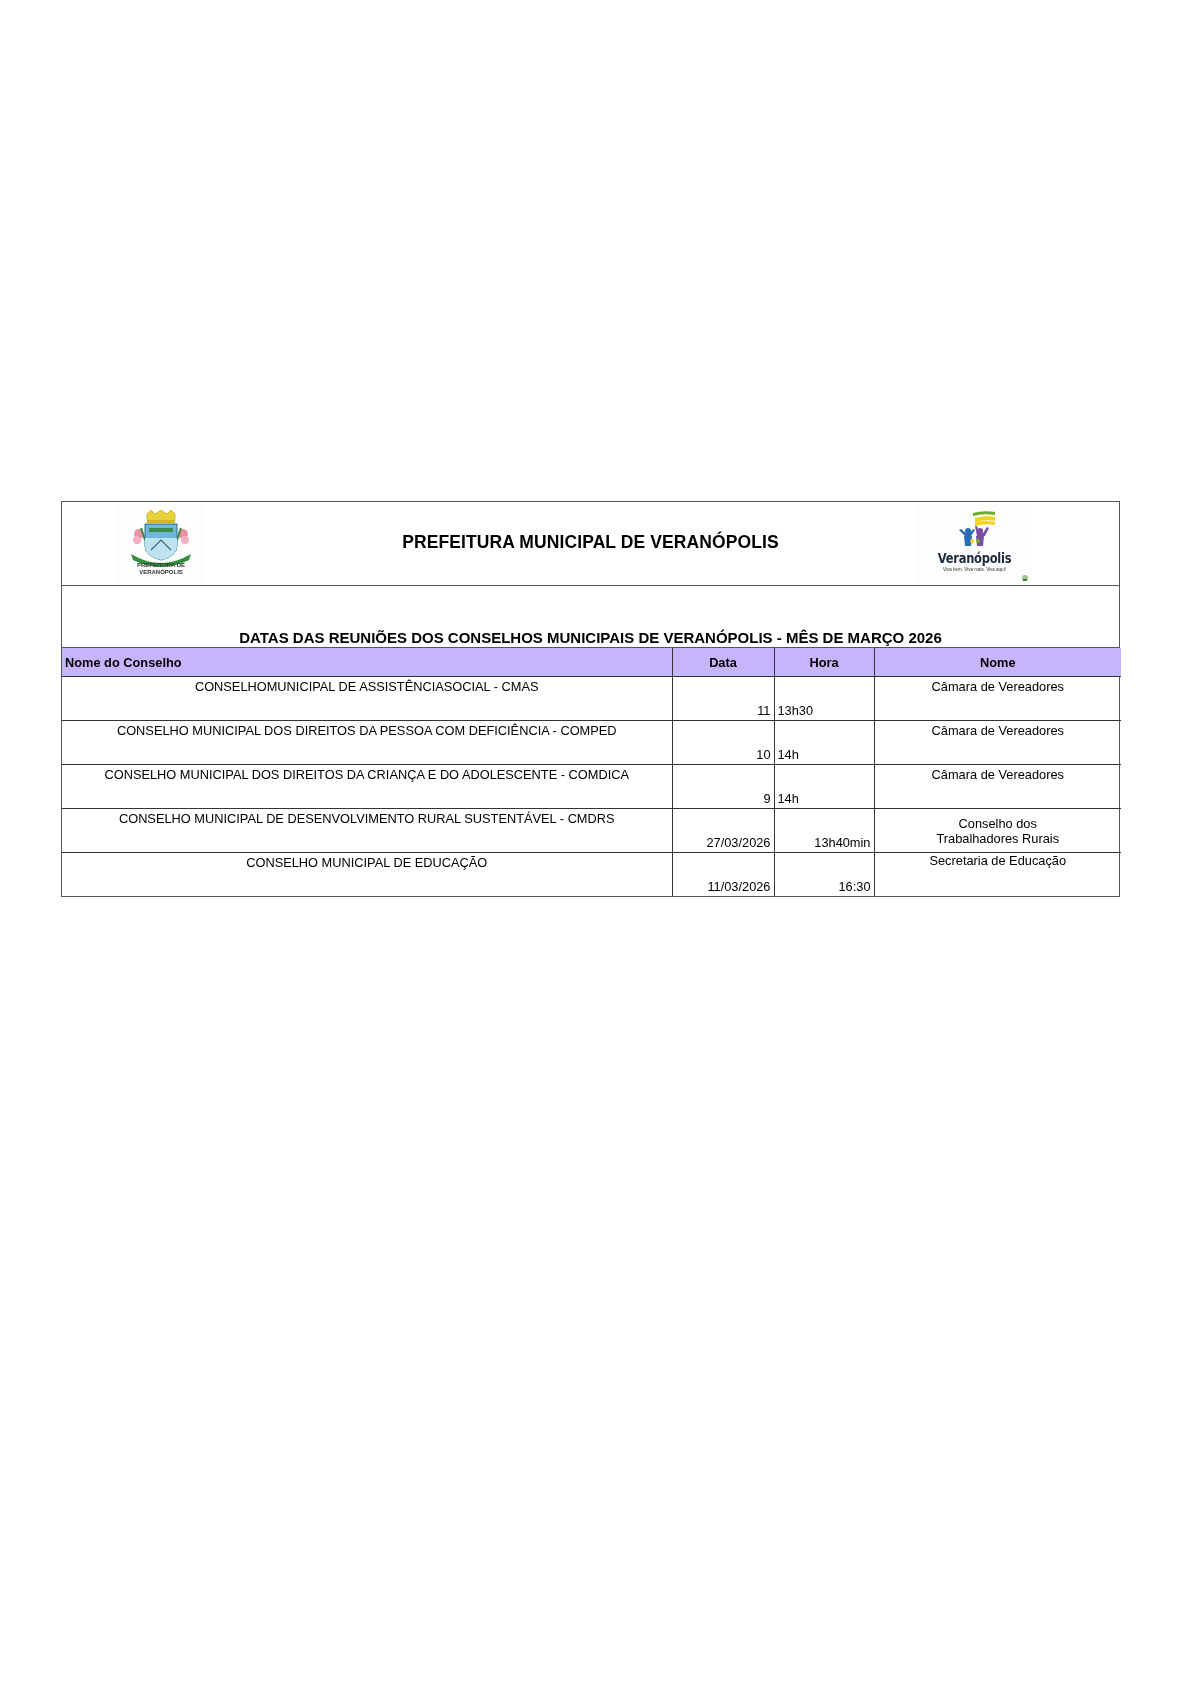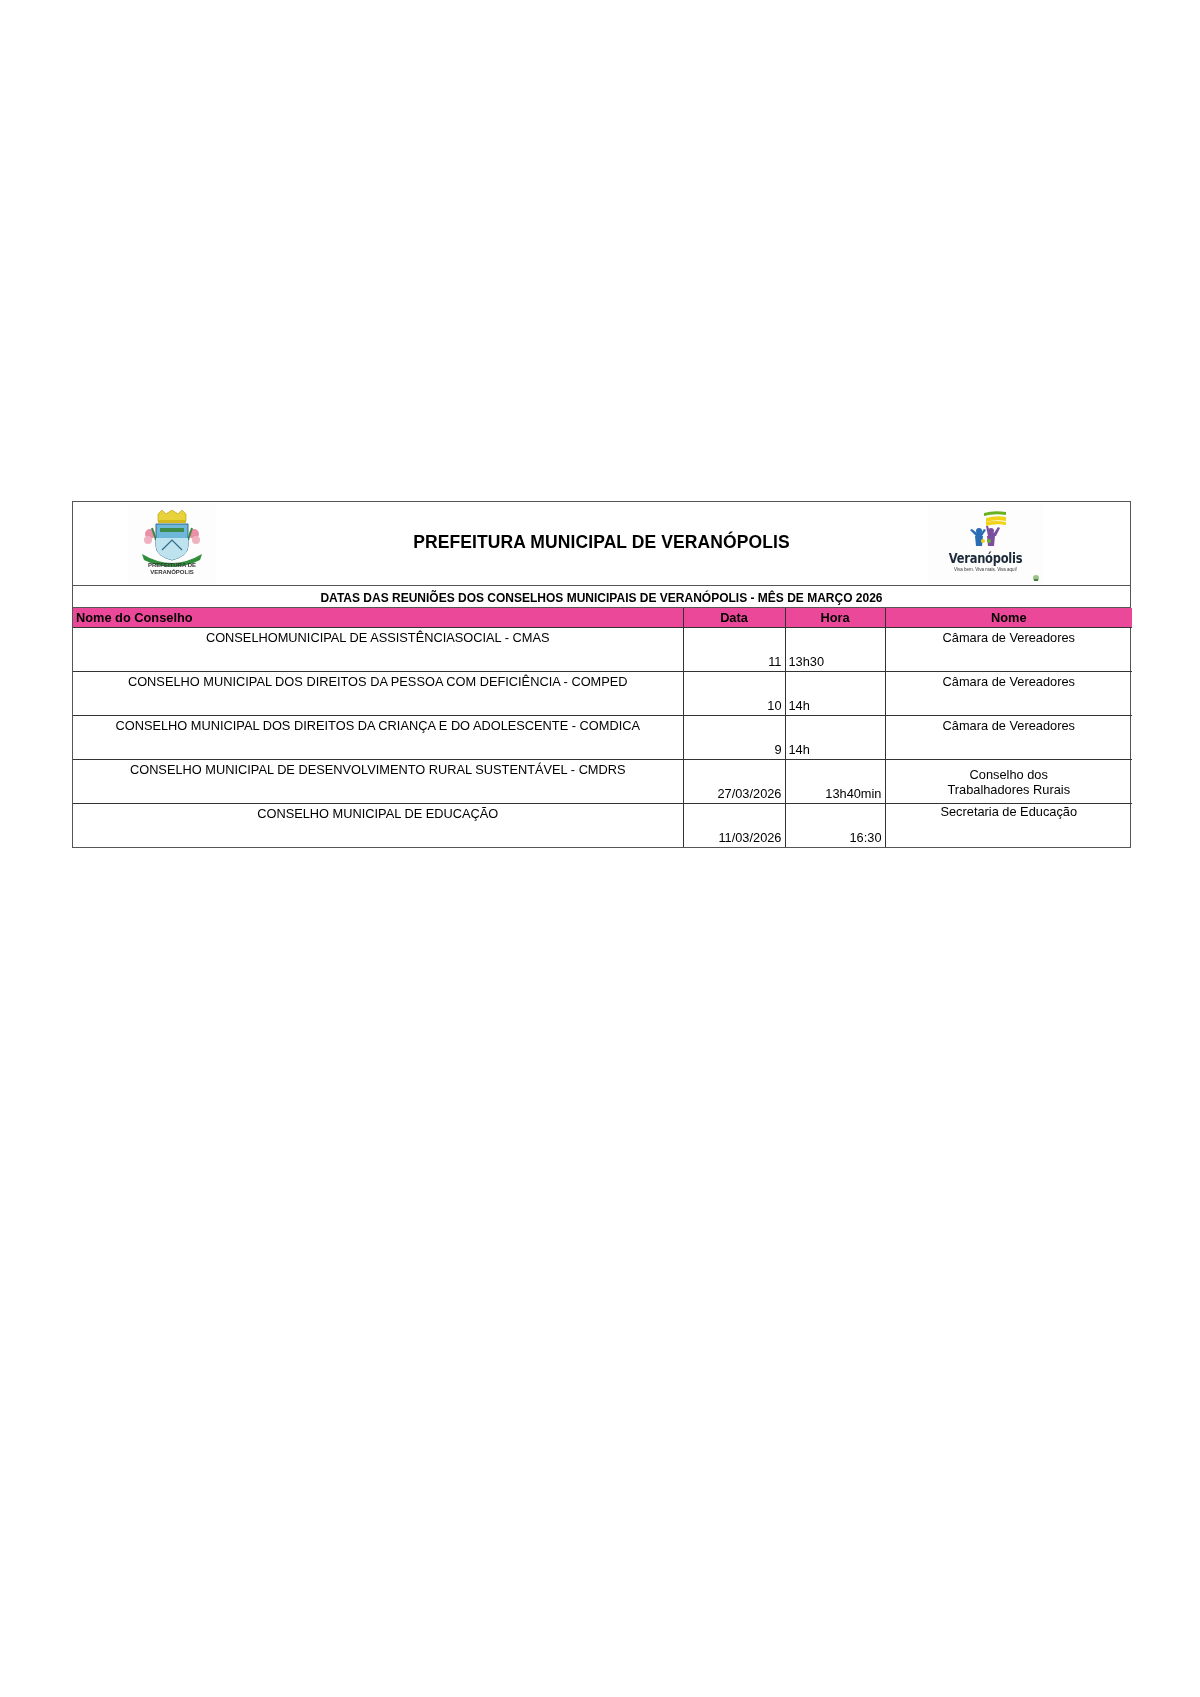--- a/index.html
+++ b/index.html
@@ -1,40 +1,40 @@
 <!DOCTYPE html>
 <html><head>
 <meta charset="utf-8">
 <style>
   html, body { margin:0; padding:0; background:#ffffff; }
   body { width:1200px; height:1697px; position:relative; overflow:hidden;
          font-family:"Liberation Sans", sans-serif; color:#000; }
-  .sheet { position:absolute; left:72px; top:501px; width:1059px;
+  .sheet { position:absolute; left:61px; top:501px; width:1059px;
            border:1.5px solid #555; box-sizing:border-box; }
   .title-row { position:relative; height:84px; border-bottom:1.5px solid #555; box-sizing:border-box; }
   .title-text { position:absolute; left:0; right:0; top:30px; text-align:center;
                 font-weight:bold; font-size:17.5px; letter-spacing:0.1px; }
   .logo-left { position:absolute; left:55px; top:2px; width:88px; height:80px; background:#fdfdfd; }
   .logo-right { position:absolute; left:855px; top:2px; width:115px; height:80px; background:#fdfdfd; }
   .logo-caption { position:absolute; left:0; right:0; text-align:center; font-weight:bold;
                   font-size:6px; color:#333; line-height:6.5px; }
   .brand-word { position:absolute; left:0; right:0; top:46px; text-align:center; font-weight:bold;
                 font-size:14px; color:#1c2a3a; letter-spacing:-0.3px;
                 font-family:"DejaVu Sans", sans-serif; transform:scaleX(0.82); }
   .brand-tag { position:absolute; left:0; right:0; top:63px; text-align:center;
                font-size:4.5px; color:#333; }
   .subtitle-row { height:22px; border-bottom:1.5px solid #555; box-sizing:border-box;
-                  text-align:center; font-weight:bold; font-size:12px; line-height:22px; padding-top:1px; }
+                  text-align:center; font-weight:bold; font-size:15px; line-height:22px; padding-top:1px;margin-top:40px; }
   table { border-collapse:collapse; width:100%; table-layout:fixed; }
   th, td { border:1px solid #333; padding:0 3px; font-size:12.8px; }
   tr:first-child th { border-top:none; }
   th:first-child, td:first-child { border-left:none;text-align:center; }
   th:last-child, td:last-child { border-right:none; }
   tr:last-child td { border-bottom:none; }
-  thead th { background:#ec4899; height:19px; font-weight:bold; line-height:19px; }
+  thead th { background:#c4b5fd; height:28px; font-weight:bold; line-height:19px; }
   th.name-h { text-align:left; }
   tbody td { height:41px; position:relative; vertical-align:top; }
   td.name { padding-top:2px; }
   td.num { vertical-align:bottom; padding-bottom:2px; }
   .r { text-align:right; }
   .l { text-align:left; }
   .c { text-align:right; }
   td.local { text-align:center; padding-top:2px; line-height:15px; }
   td.local.mid { vertical-align:middle; padding-top:0; }
 </style>

